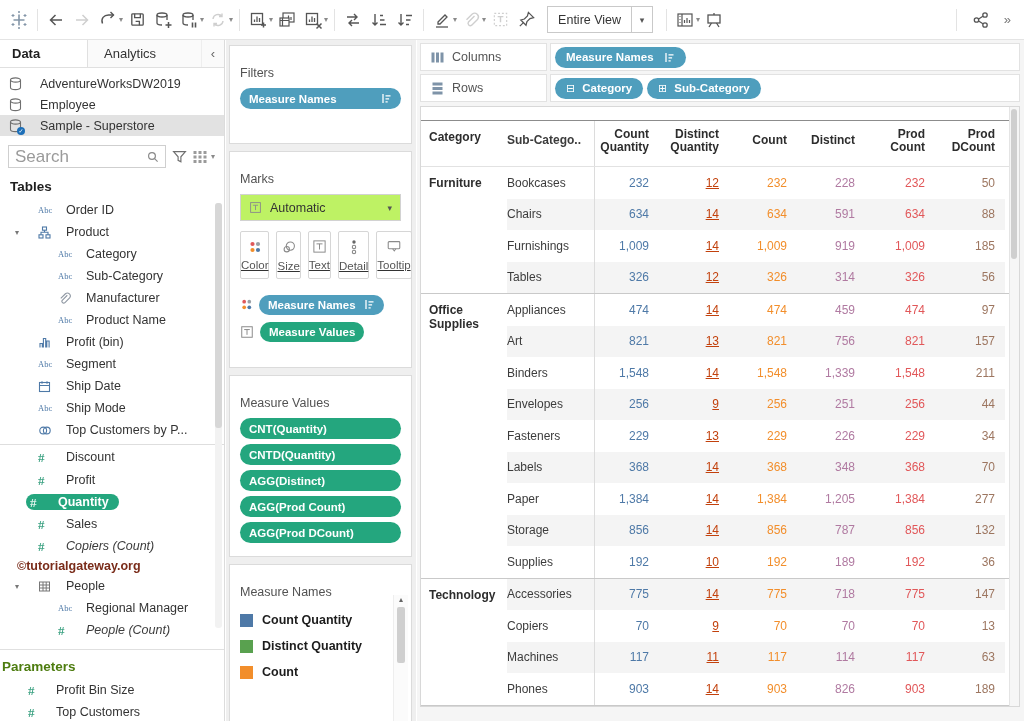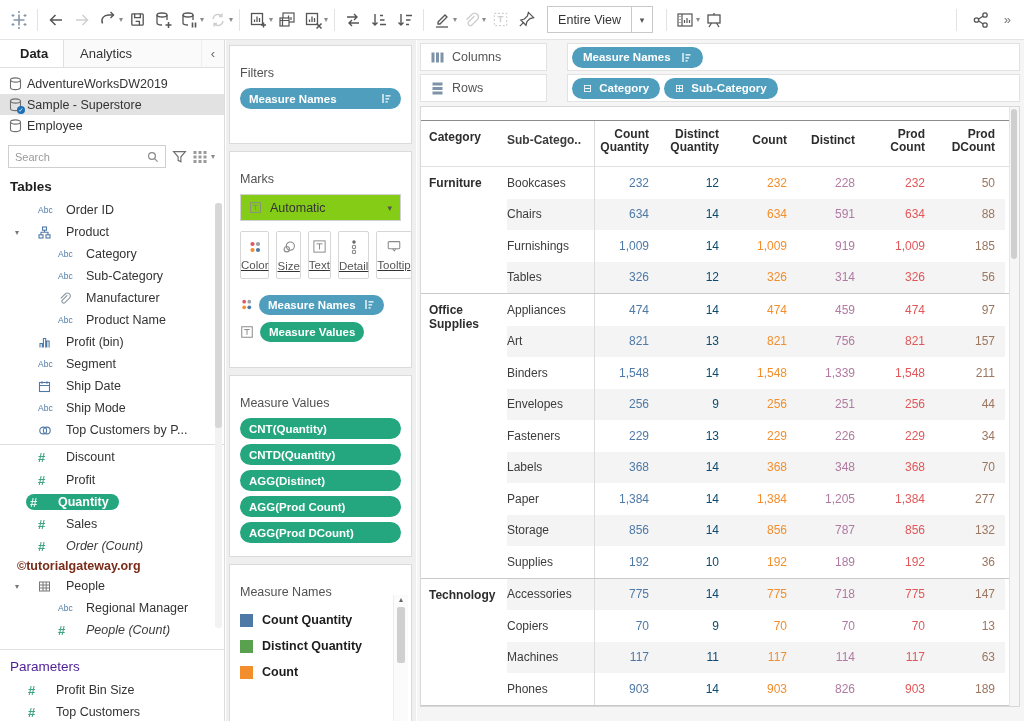--- a/index.html
+++ b/index.html
@@ -15,39 +15,39 @@
   .tdiv{width:1px;height:22px;background:#e3e3e3;margin:0 5px;}
   .fitbox{display:flex;align-items:center;height:25px;border:1px solid #c9c9c9;margin:0 8px;background:#fff;}
   .fitlabel{padding:0 10px;font-size:12.5px;color:#333;}
   .fitcaret{width:20px;height:100%;border-left:1px solid #c9c9c9;display:flex;align-items:center;justify-content:center;font-size:9px;color:#555;}
   .tb-right{margin-left:auto;display:flex;align-items:center;gap:6px;padding-right:4px;}
   .ovf{font-size:13px;color:#777;letter-spacing:-1px;padding:0 4px;}
   
   .leftpane{position:absolute;top:40px;left:0;width:225px;bottom:0;border-right:1px solid #dcdcdc;
             box-sizing:border-box;background:#fff;overflow:hidden;}
   .tabs{display:flex;height:27px;border-bottom:1px solid #e0e0e0;font-size:13px;align-items:stretch;}
-  .tab-data{width:64px;display:flex;align-items:center;padding-left:20px;font-weight:bold;color:#1f1f1f;border-right:1px solid #e0e0e0;background:#fff;box-sizing:border-box;}
+  .tab-data{width:88px;display:flex;align-items:center;padding-left:12px;font-weight:bold;color:#1f1f1f;border-right:1px solid #e0e0e0;background:#fff;box-sizing:border-box;}
   .tab-analytics{flex:1;display:flex;align-items:center;padding-left:16px;color:#333;background:#fafafa;}
   .collapse-btn{width:22px;display:flex;align-items:center;justify-content:center;color:#666;font-size:13px;background:#fafafa;border-left:1px solid #eee;}
   .ds-list{padding:5px 0 4px 0;}
-  .ds{display:flex;align-items:center;height:21px;padding-left:9px;gap:5px;color:#333;font-size:12.5px;}
+  .ds{display:flex;align-items:center;height:21px;padding-left:9px;gap:18px;color:#333;font-size:12.5px;}
   .ds .dsicon{position:relative;width:13px;height:14px;}
   .ds .check{display:none;position:absolute;right:-3px;bottom:-2px;width:8px;height:8px;border-radius:50%;
              background:#1d6fb8;color:#fff;font-size:6px;line-height:8px;text-align:center;}
   .ds.selected{background:#e2e2e2;}
   .ds.selected .check{display:block;}
   .searchrow{display:flex;align-items:center;gap:6px;padding:5px 8px 4px 8px;}
   .searchbox{flex:1;height:23px;border:1px solid #cfcfcf;display:flex;align-items:center;justify-content:space-between;
-             padding:0 6px;box-sizing:border-box;color:#9a9a9a;font-size:11px;background:#fff;}
+             padding:0 6px;box-sizing:border-box;color:#9a9a9a;font-size:17px;background:#fff;}
   .tables-heading{font-size:13.5px;font-weight:bold;color:#1f1f1f;padding:7px 0 5px 10px;}
   .fields{position:relative;}
   .field-row{height:22px;display:flex;align-items:center;position:relative;padding-left:34px;color:#333;font-size:12.5px;}
   .field-row .caret{position:absolute;left:15px;font-size:8px;color:#777;}
   .pillwrap{display:inline-flex;align-items:center;gap:6px;padding:1px 10px 1px 4px;border-radius:10px;}
-  .ficon{width:22px;display:inline-flex;align-items:flex-start;}
+  .ficon{width:22px;display:inline-flex;align-items:flex-start;font-family:Liberation Serif, serif;}
   .ficon>*{display:none;}
   .i-abc{font-size:8.5px;color:#4e79a7;letter-spacing:0;}
   .i-hash{font-size:13px;font-weight:bold;color:#3fa384;line-height:1;}
   .field-row[data-icon="abc"] .i-abc{display:inline;}
   .field-row[data-icon="hash"] .i-hash{display:inline;}
   .field-row[data-icon="hier"] .i-hier{display:block;}
   .field-row[data-icon="clip"] .i-clip{display:block;}
   .field-row[data-icon="bin"] .i-bin{display:block;}
   .field-row[data-icon="cal"] .i-cal{display:block;}
   .field-row[data-icon="set"] .i-set{display:block;}
@@ -57,51 +57,51 @@
   .field-row.sep-above{border-top:1px solid #dedede;margin-top:3px;height:24px;}
   .field-row.selected{padding-left:26px;}
   .field-row.selected .pillwrap{background:#24a67e;}
   .field-row.selected .flabel{color:#fff;font-weight:bold;}
   .field-row.selected .i-hash{color:#dff4ec;}
   .field-row.param{padding-left:24px;}
   .watermark{height:18px;display:flex;align-items:center;padding-left:17px;font-weight:bold;font-size:12.5px;color:#7a2c1a;}
   .list-scrollbar{position:absolute;right:2px;top:4px;width:7px;height:425px;background:#f2f2f2;border-radius:3px;}
   .list-thumb{position:absolute;top:0;left:0;width:7px;height:225px;background:#d7d7d7;border-radius:3px;}
   .params{border-top:1px solid #e0e0e0;margin-top:8px;padding-top:3px;}
-  .params-heading{font-size:13.5px;font-weight:normal;color:#4c1d95;padding:6px 0 5px 10px;}
+  .params-heading{font-size:13.5px;font-weight:bold;color:#4d7c0f;padding:6px 0 5px 2px;}
   
   .midpane{position:absolute;top:40px;left:226px;width:190px;bottom:0;background:#efefef;
            box-sizing:border-box;padding:5px 4px 0 3px;overflow:hidden;}
   .card{background:#fff;border:1px solid #dbdbdb;margin-bottom:7px;padding:8px 10px;box-sizing:border-box;}
   .card-title{font-size:12.5px;color:#525252;margin-bottom:8px;margin-top:12px;}
   .pill{display:flex;align-items:center;height:21px;border-radius:11px;padding:0 9px;box-sizing:border-box;
         color:#fff;font-size:11.5px;font-weight:bold;white-space:nowrap;}
   .pill-blue{background:#4f9ebd;}
   .pill-green{background:#24a67e;}
   .pill-full{width:100%;justify-content:space-between;}
   .mark-dd{height:25px;border:1px solid #d2d2d2;display:flex;align-items:center;gap:8px;padding:0 8px;
-           font-size:12.5px;color:#333;margin-bottom:10px;background:#84cc16;}
+           font-size:12.5px;color:#333;margin-bottom:10px;background:#bef264;}
   .mark-dd .dd-caret{margin-left:auto;font-size:9px;color:#555;}
   .mgrid{display:grid;grid-template-columns:repeat(5,1fr);gap:7px;margin-bottom:12px;text-decoration:underline;}
   .mbtn{border:1px solid #d6d6d6;border-radius:2px;height:46px;display:flex;flex-direction:column;align-items:center;
         justify-content:center;gap:5px;font-size:11.5px;color:#555;background:#fff;}
   .mshelf{display:flex;align-items:center;gap:6px;height:27px;}
   .mshelf .pill{height:20px;}
   .mv-pill{width:100%;margin-bottom:5px;justify-content:flex-start;}
   .legend-card{position:relative;height:160px;margin-bottom:0;}
   .legend-row{display:flex;align-items:center;gap:9px;height:26px;font-size:12.5px;font-weight:bold;color:#1c1c1c;}
   .swatch{width:13px;height:13px;flex:0 0 13px;}
   [data-c="#4e79a7"]{background:#4e79a7;} [data-c="#59a14f"]{background:#59a14f;}
   [data-c="#f28e2b"]{background:#f28e2b;}
   .legend-scroll{position:absolute;right:3px;top:30px;bottom:-40px;width:14px;background:#fbfbfb;border-left:1px solid #eee;
                  display:flex;flex-direction:column;align-items:center;font-size:8px;color:#666;}
   .legend-scroll .thumb{width:8px;height:56px;background:#cfcfcf;margin-top:3px;border-radius:2px;}
   
   .mainpane{position:absolute;top:40px;left:417px;right:0;bottom:0;background:#f5f5f5;box-sizing:border-box;padding:3px 4px 0 3px;}
-  .shelf-row{display:flex;height:28px;margin-bottom:3px;gap:20px;}
+  .shelf-row{display:flex;height:28px;margin-bottom:3px;gap:3px;}
   .shelfbox{background:#fff;border:1px solid #e2e2e2;box-sizing:border-box;display:flex;align-items:center;}
   .shelf-label{width:127px;gap:8px;padding-left:10px;color:#555;font-size:12.5px;}
   .shelf-area{flex:1;padding-left:4px;gap:4px;}
   .shelf-area .pill{height:21px;padding:0 11px;gap:8px;}
   .pill .prefix{font-size:11px;font-weight:normal;}
   
   .sheet{position:absolute;top:66px;left:3px;right:4px;height:601px;background:#fff;border:1px solid #d8d8d8;
          box-sizing:border-box;overflow:hidden;}
   .sheet-scrollbar{position:absolute;top:0;right:0;bottom:0;width:9px;background:#f6f6f6;border-left:1px solid #e4e4e4;}
   .sheet-thumb{position:absolute;top:2px;left:1px;width:6px;height:150px;background:#cfcfcf;border-radius:3px;}
@@ -111,21 +111,21 @@
   .hcell{display:flex;align-items:flex-end;padding-bottom:6px;font-weight:bold;color:#2d2d2d;line-height:13px;box-sizing:border-box;}
   .trow{display:flex;height:31.5px;padding-left:8px;}
   .trow.group:not(:first-of-type){border-top:1px solid #c9c9c9;}
   .trow:last-of-type{border-bottom:1px solid #c9c9c9;}
   .cell{display:flex;align-items:center;box-sizing:border-box;}
   .cat{width:78px;font-weight:bold;color:#2d2d2d;align-items:flex-start;padding-top:9px;line-height:14px;}
   .sub{width:88px;border-right:1px solid #dcdcdc;color:#3c3c3c;padding-right:4px;}
   .m{justify-content:flex-end;text-align:right;padding-right:10px;}
   .m0{width:64px;} .m1{width:70px;} .m2{width:68px;} .m3{width:68px;} .m4{width:70px;} .m5{width:70px;}
   .trow:nth-of-type(even) .cell:not(.cat){background:#f4f4f4;}
-  .trow .m0{color:#4e79a7;} .trow .m1{color:#0c4a6e;} .trow .m2{color:#f28e2b;}
+  .trow .m0{color:#4e79a7;} .trow .m1{color:#c2410c;text-decoration:underline;} .trow .m2{color:#f28e2b;}
   .trow .m3{color:#b07aa1;} .trow .m4{color:#e15759;} .trow .m5{color:#9d7660;}
 </style>
 </head>
 <body>
 
 <div class="toolbar">
   <span class="tbtn">
     <svg width="20" height="20" viewBox="0 0 20 20" stroke="#8496a8" stroke-width="1.6" fill="none">
       <path d="M10 4.5v11M4.5 10h11"></path>
         <path d="M4 4v3M2.5 5.5h3M16 4v3M14.5 5.5h3M10 1v2M9 2h2M4 13v3M2.5 14.5h3M16 13v3M14.5 14.5h3M10 17v2M9 18h2" stroke-width="1.1"></path>
@@ -292,39 +292,39 @@
   <div class="ds">
         <span class="dsicon">
           <svg width="13" height="14" viewBox="0 0 13 14" stroke="#6f6f6f" stroke-width="1.1" fill="none">
             <ellipse cx="6.5" cy="3" rx="5" ry="2.1"></ellipse>
             <path d="M1.5 3v7.5c0 1.2 2.2 2.1 5 2.1s5-.9 5-2.1V3"></path>
           </svg>
 
         </span>
         <span>AdventureWorksDW2019</span>
       </div>
+      <div class="ds">
+        <span class="dsicon">
+          <svg width="13" height="14" viewBox="0 0 13 14" stroke="#6f6f6f" stroke-width="1.1" fill="none">
+            <ellipse cx="6.5" cy="3" rx="5" ry="2.1"></ellipse>
+            <path d="M1.5 3v7.5c0 1.2 2.2 2.1 5 2.1s5-.9 5-2.1V3"></path>
+          </svg>
+
+        </span>
+        <span>Employee</span>
+      </div>
       <div class="ds selected">
         <span class="dsicon">
           <svg width="13" height="14" viewBox="0 0 13 14" stroke="#6f6f6f" stroke-width="1.1" fill="none">
             <ellipse cx="6.5" cy="3" rx="5" ry="2.1"></ellipse>
             <path d="M1.5 3v7.5c0 1.2 2.2 2.1 5 2.1s5-.9 5-2.1V3"></path>
           </svg>
           <span class="check">✓</span>
         </span>
         <span>Sample - Superstore</span>
-      </div>
-      <div class="ds">
-        <span class="dsicon">
-          <svg width="13" height="14" viewBox="0 0 13 14" stroke="#6f6f6f" stroke-width="1.1" fill="none">
-            <ellipse cx="6.5" cy="3" rx="5" ry="2.1"></ellipse>
-            <path d="M1.5 3v7.5c0 1.2 2.2 2.1 5 2.1s5-.9 5-2.1V3"></path>
-          </svg>
-
-        </span>
-        <span>Employee</span>
       </div>
     </div>
 
   <div class="searchrow">
     <div class="searchbox">
       <span>Search</span>
       <svg width="12" height="12" viewBox="0 0 12 12" stroke="#8a8a8a" stroke-width="1.2" fill="none">
           <circle cx="5" cy="5" r="3.4"></circle>
           <path d="M7.6 7.6l3 3"></path>
         </svg>
@@ -521,21 +521,21 @@
             <span class="flabel">Sales</span>
           </span>
         </div>
         <div class="field-row italic" data-icon="hash">
           <span class="caret"></span>
           <span class="pillwrap">
             <span class="ficon">
               <span class="i-hash">#</span>
 
             </span>
-            <span class="flabel">Order (Count)</span>
+            <span class="flabel">Copiers (Count)</span>
           </span>
         </div>
       </div>
     <div class="watermark">©tutorialgateway.org</div>
     <div>
 
     <div class="field-row" data-icon="tbl">
           <span class="caret">▾</span>
           <span class="pillwrap">
             <span class="ficon">

